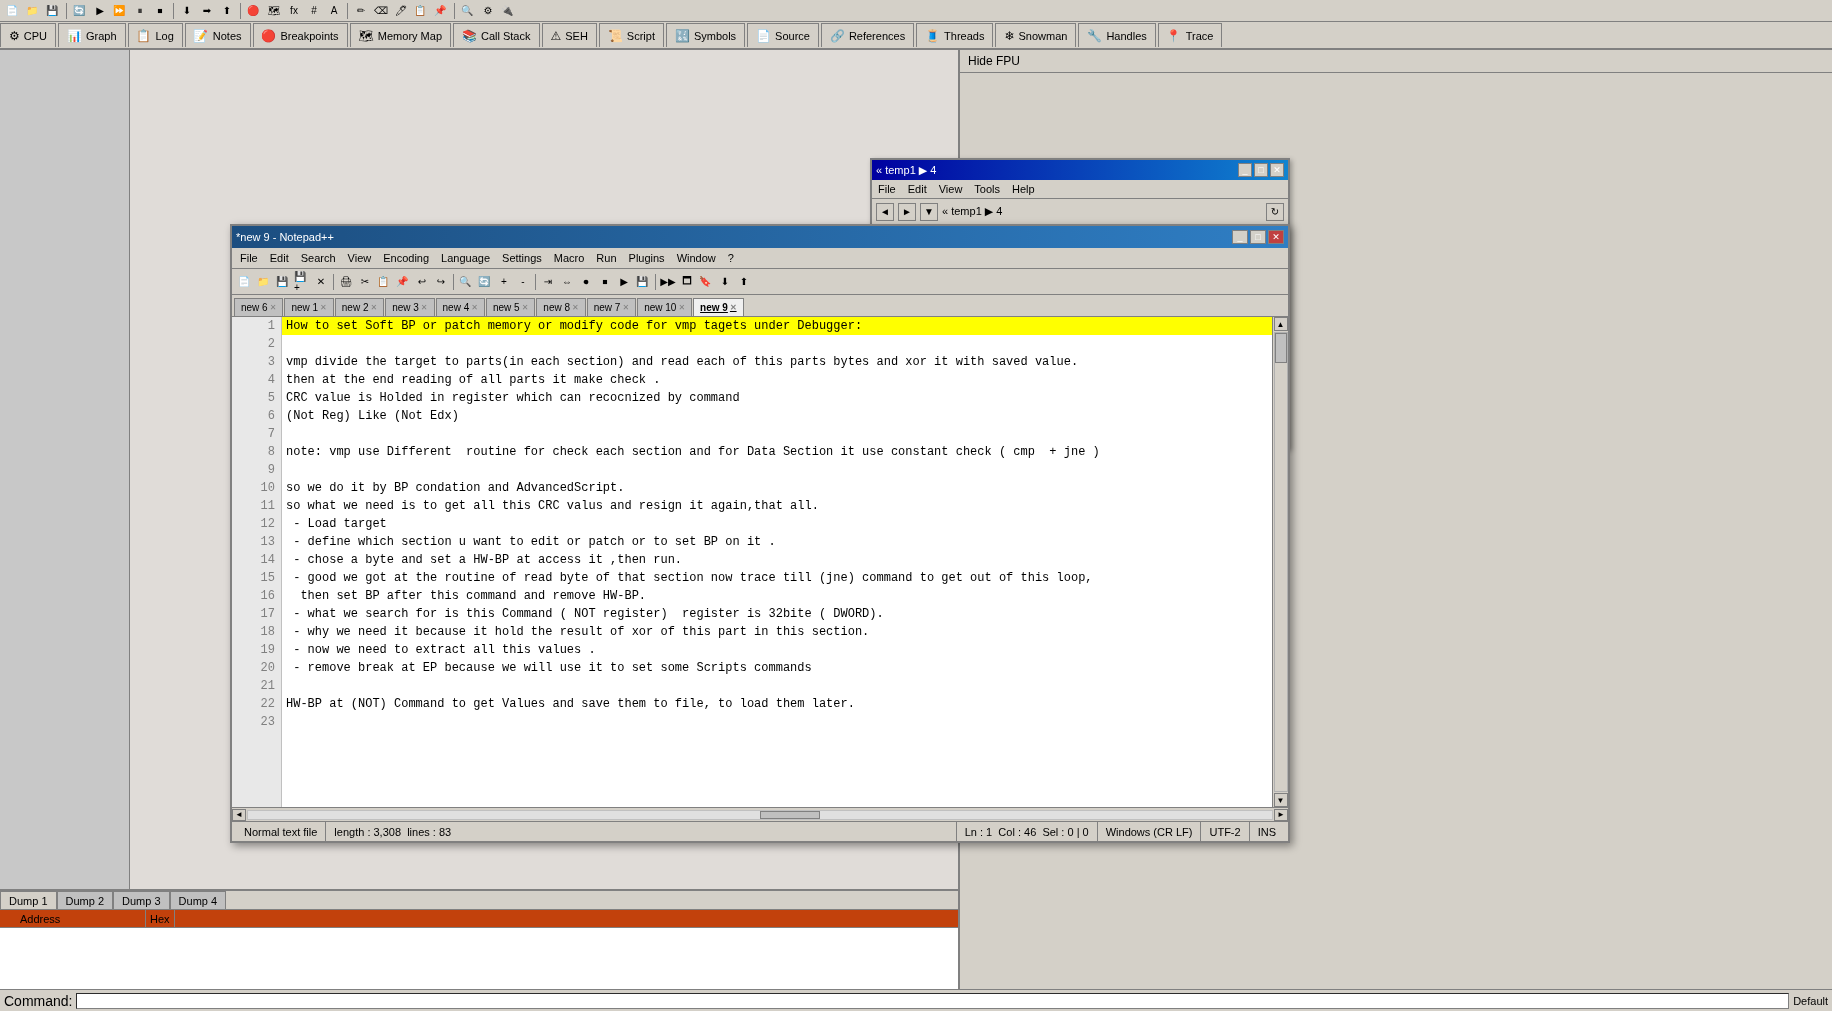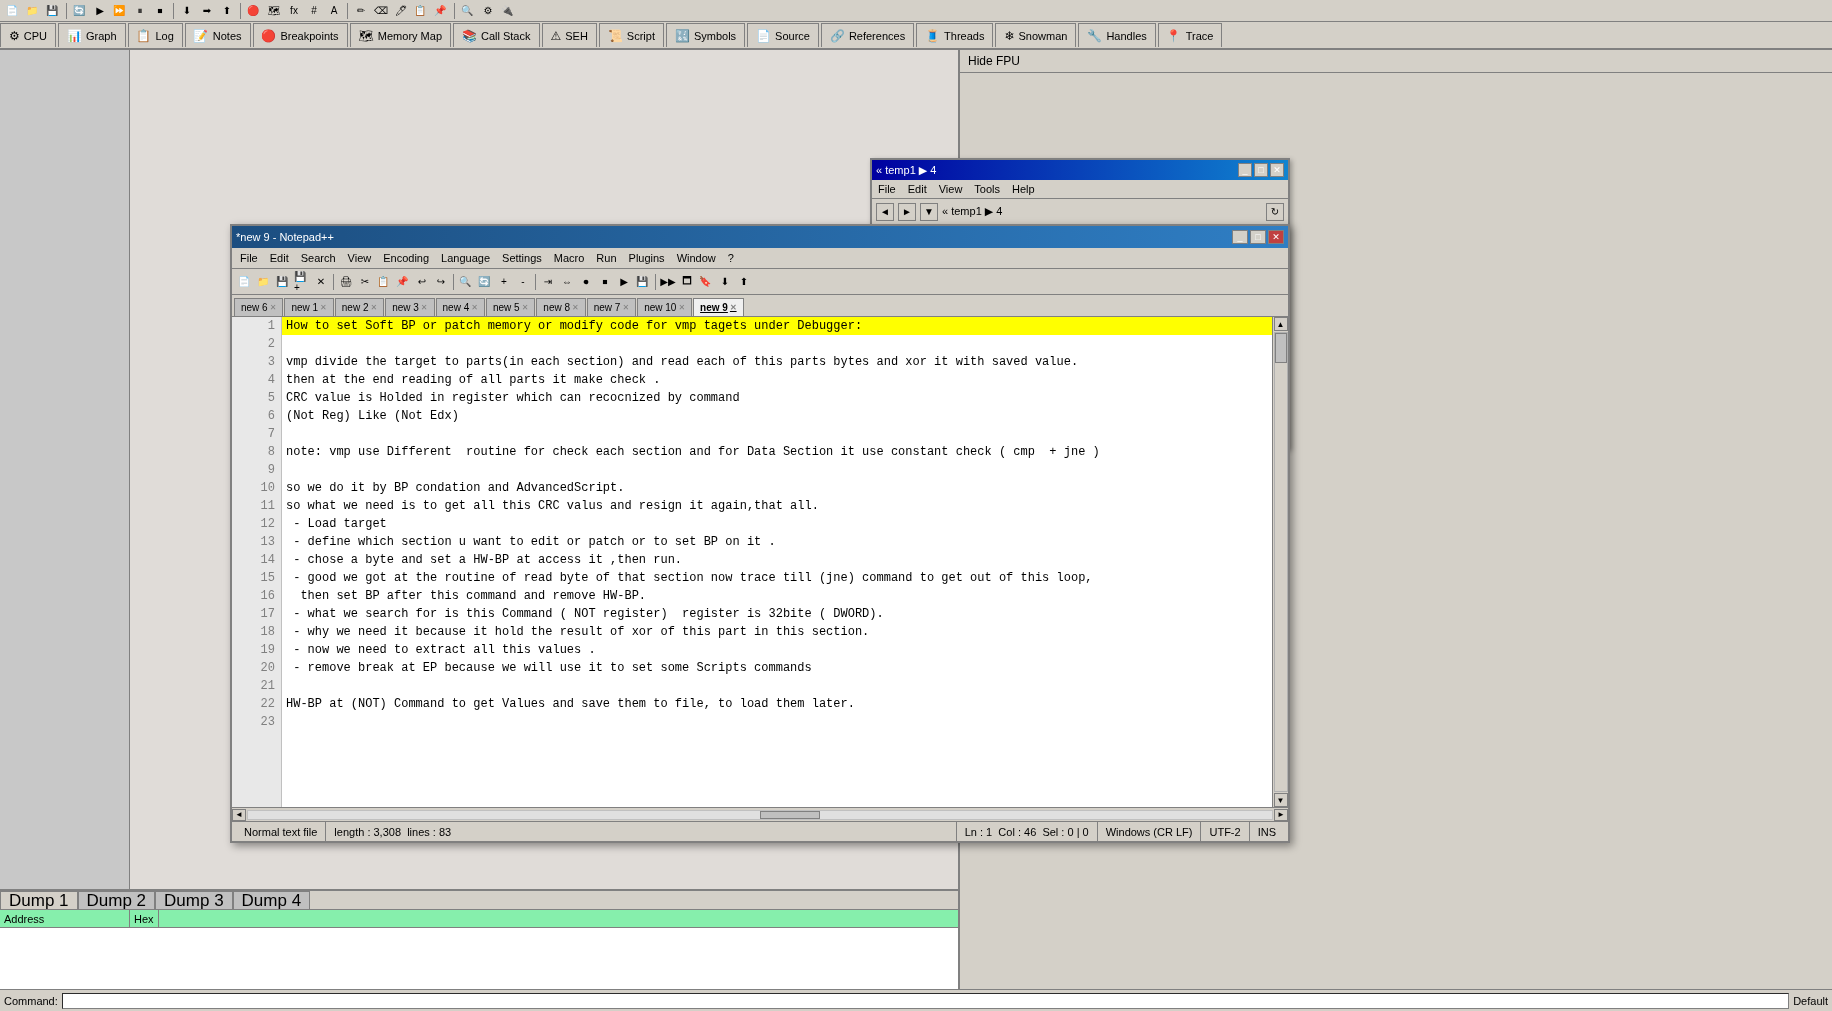--- a/index.html
+++ b/index.html
@@ -313,30 +313,31 @@
       display: flex;
       align-items: center;
       border-bottom: 1px solid #808080;
     }
     .dump-tab {
       padding: 2px 8px;
       border: 1px solid #808080;
       border-bottom: none;
       background: #c0c0c0;
       cursor: pointer;
-      font-size: 17px;
+      font-size: 11px;
       height: 18px;
       display: flex; align-items: center;
     }
     .dump-tab.active { background: #d4d0c8; }
     .dump-header {
       display: flex;
-      background: #86efac;
+      background: #c2410c;
       border-bottom: 1px solid #808080;
       height: 18px;
+      padding-left: 16px;
     }
     .dump-col-header {
       padding: 0 4px;
       font-size: 11px;
       border-right: 1px solid #808080;
       display: flex; align-items: center;
     }
 
     .command-bar {
       height: 22px;
@@ -345,21 +346,21 @@
       display: flex;
       align-items: center;
       padding: 0 4px;
       gap: 4px;
       font-size: 11px;
       position: absolute;
       bottom: 0;
       left: 0;
       right: 0;
     }
-    .command-label { font-size: 11px; }
+    .command-label { font-size: 14px; }
     .command-input {
       flex: 1;
       height: 16px;
       border: 1px inset #808080;
       background: white;
       font-size: 11px;
     }
     .status-right {
       font-size: 11px;
       margin-left: auto;

